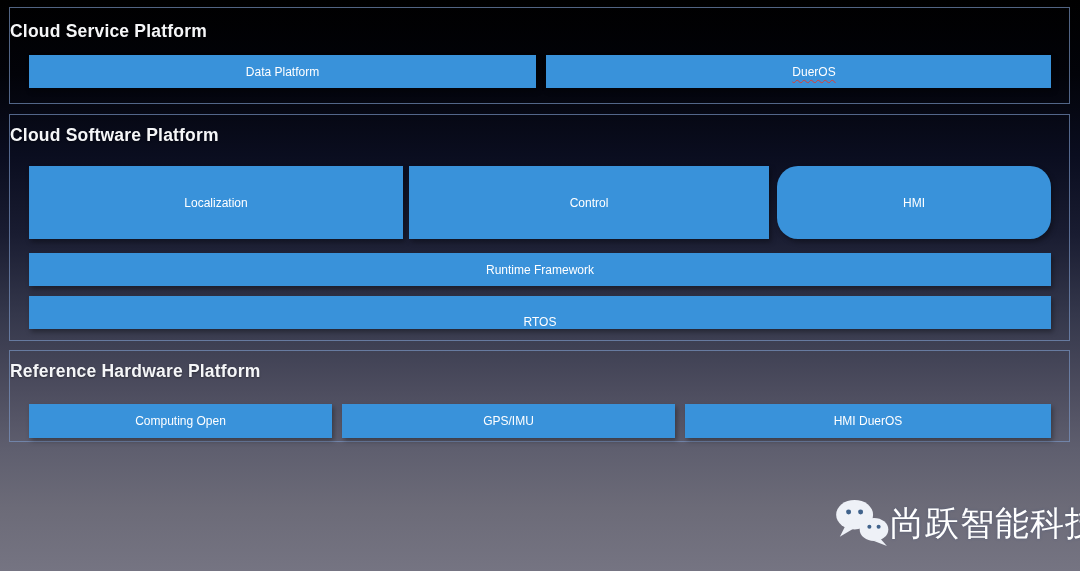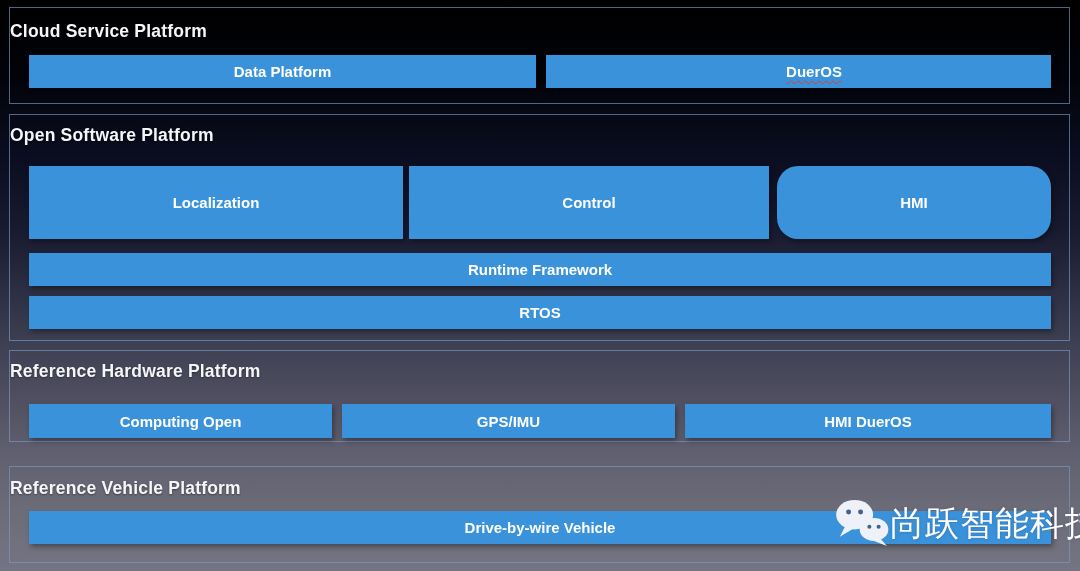--- a/index.html
+++ b/index.html
@@ -39,40 +39,40 @@
   }
   .s1 .sec-title{top:13px;}
   .s2 .sec-title{top:10px;}
   .s3 .sec-title{top:10px;}
   .s4 .sec-title{top:11px;}
   .bar{
     position:absolute;
     background:var(--bar-blue);
     display:flex;align-items:center;justify-content:center;
     color:var(--bar-text);
-    font-size:15px;font-weight:bold;
+    font-size:12px;font-weight:normal;
     box-shadow:2px 3px 5px rgba(0,0,0,0.35);
   }
   
   .b-data{left:19px;top:47px;width:507px;height:33px;}
   .b-dueros{left:536px;top:47px;width:505px;height:33px;}
   .squiggle{
     text-decoration-line:underline;
     text-decoration-style:wavy;
     text-decoration-color:var(--dueros-underline);
     text-decoration-thickness:1px;
     text-underline-offset:3px;
     padding-left:31px;
   }
   
   .b-localization{left:19px;top:51px;width:374px;height:73px;}
   .b-control{left:399px;top:51px;width:360px;height:73px;}
   .b-hmi{left:767px;top:51px;width:274px;height:73px;border-radius:21px;}
   .b-runtime{left:19px;top:138px;width:1022px;height:33px;}
-  .b-rtos{left:19px;top:181px;width:1022px;height:33px;}
+  .b-rtos{left:19px;top:181px;width:1022px;height:33px;align-items:flex-end;}
   
   .b-computing{left:19px;top:53px;width:303px;height:34px;}
   .b-gps{left:332px;top:53px;width:333px;height:34px;}
   .b-hmidevice{left:675px;top:53px;width:366px;height:34px;}
   
   .b-drivebywire{left:19px;top:44px;width:1022px;height:33px;}
   
   .watermark{
     position:absolute;left:834px;top:499px;
     display:flex;align-items:center;
@@ -98,21 +98,21 @@
     <h2 class="sec-title">Cloud Service Platform</h2>
     <div class="bar b-data">
       <span>Data Platform</span>
     </div>
     <div class="bar b-dueros">
       <span class="squiggle">DuerOS</span>
     </div>
   </section>
 
   <section class="frame s2">
-    <h2 class="sec-title">Open Software Platform</h2>
+    <h2 class="sec-title">Cloud Software Platform</h2>
     <div class="bar b-localization">
       <span>Localization</span>
     </div>
     <div class="bar b-control">
       <span>Control</span>
     </div>
     <div class="bar b-hmi">
       <span>HMI</span>
     </div>
     <div class="bar b-runtime">
@@ -129,26 +129,20 @@
       <span>Computing Open</span>
     </div>
     <div class="bar b-gps">
       <span>GPS/IMU</span>
     </div>
     <div class="bar b-hmidevice">
       <span>HMI DuerOS</span>
     </div>
   </section>
 
-  <section class="frame s4">
-    <h2 class="sec-title">Reference Vehicle Platform</h2>
-    <div class="bar b-drivebywire">
-      <span>Drive-by-wire Vehicle</span>
-    </div>
-  </section>
 
   <div class="watermark">
     <svg class="wm-icon" viewBox="0 0 60 52" xmlns="http://www.w3.org/2000/svg" aria-hidden="true">
       <ellipse cx="22" cy="17" rx="20" ry="16" fill="#eef1f7"></ellipse>
       <path d="M12 29 L6 41 L21 32 Z" fill="#eef1f7"></path>
       <circle cx="15.5" cy="14" r="2.7" fill="#41638c"></circle>
       <circle cx="28.5" cy="14" r="2.7" fill="#41638c"></circle>
       <ellipse cx="43" cy="33" rx="15.5" ry="12.5" fill="#eef1f7"></ellipse>
       <path d="M50 43 L57 51 L43 45.5 Z" fill="#eef1f7"></path>
       <circle cx="38" cy="30" r="2.2" fill="#41638c"></circle>

